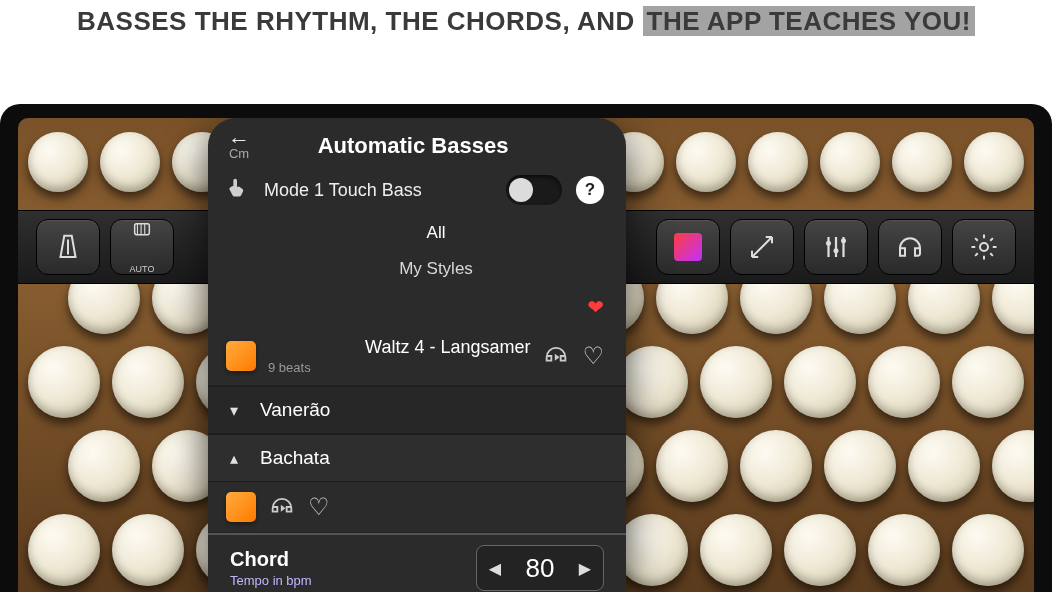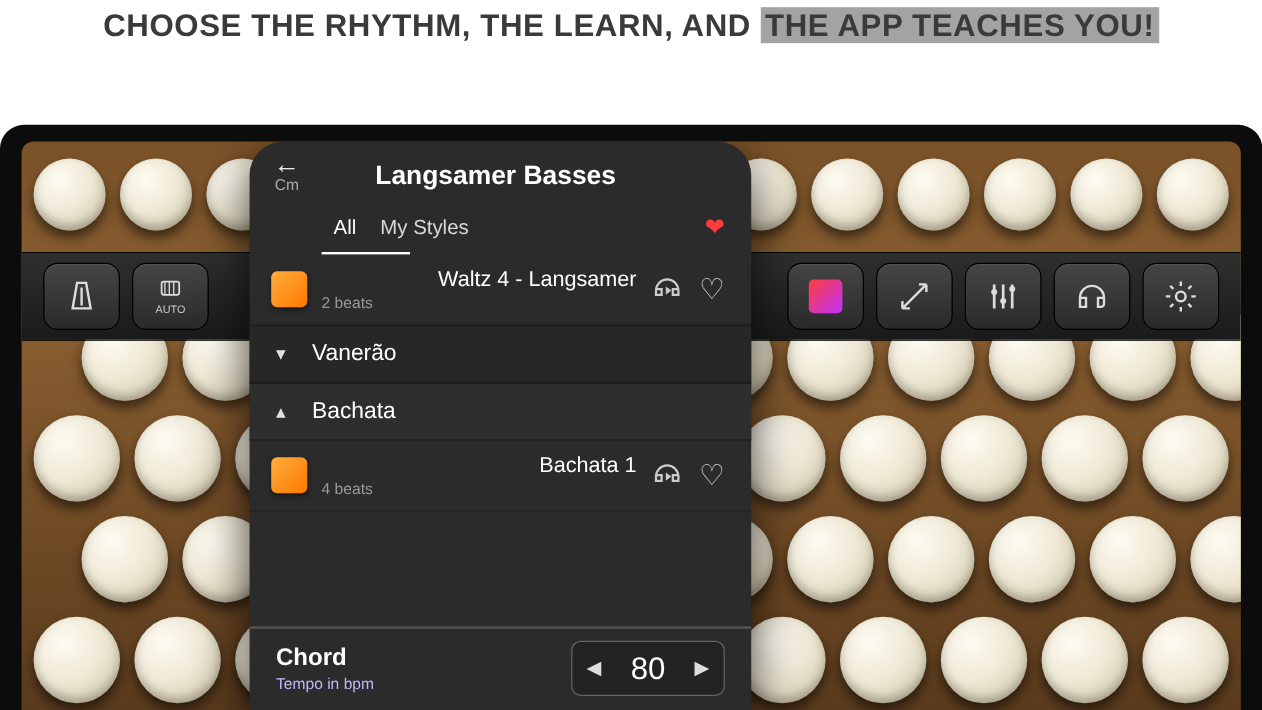--- a/index.html
+++ b/index.html
@@ -165,20 +165,21 @@
     font-weight:700;font-size:17px;
   }
 
   .chevron-r { font-size:22px; color:#eee; }
 
   
   .tabs {
     display:flex; align-items:center;
     padding: 4px 22px 0 60px;
     font-size:17px;
+    flex-direction:column;
   }
   .tab { padding: 6px 10px 10px 10px; color:#d8d8d8; cursor:pointer; }
   .tab.active { color:#fff; font-weight:500; }
   .tab-underline {
     height:2px;
     margin: -2px 22px 0 60px;
     background: linear-gradient(to right,#fff 0 22%, transparent 22%);
   }
   .heart { margin-left:auto; color:#ff3b3b; font-size:20px; padding:6px 0 10px 12px; }
 
@@ -235,21 +236,21 @@
   .bpm-box .val {
     min-width:54px; text-align:center; color:#fff; font-size:26px; font-weight:500;
     padding: 0 4px;
   }
 </style>
 </head>
 <body>
 
 <div class="promo">
   <h2>
-    <span>CHOOSE THE RHYTHM, THE LEARN, AND </span><span class="hl">THE APP TEACHES YOU!</span>
+    <span>BASSES THE RHYTHM, THE CHORDS, AND </span><span class="hl">THE APP TEACHES YOU!</span>
   </h2>
 </div>
 
 <div class="device">
   <div class="screen">
 
     <div class="button-rows">
       <div class="btn-row">
         <div class="acc-btn small"></div>
         <div class="acc-btn small"></div>
@@ -324,21 +325,21 @@
         <div class="acc-btn"></div>
       </div>
     </div>
 
     <div class="rail-bar">
       <div class="rail-btn">
         <svg viewBox="0 0 24 24">
             <path fill="none" stroke="currentColor" stroke-width="1.6" d="M9 3h6l3 17H6zM12 6v12M8 20h8"></path>
           </svg>
       </div>
-      <div class="rail-btn" style="display:flex;flex-direction:column;gap:0;">
+      <div class="rail-btn" style="display:flex;flex-direction:column;gap:0;justify-content:space-between;">
         <svg viewBox="0 0 24 24" style="width:22px;height:22px">
             <rect x="4" y="4" width="16" height="12" rx="2" fill="none" stroke="currentColor" stroke-width="1.6"></rect>
             <path stroke="currentColor" stroke-width="1.2" d="M7 4v12M11 4v12M15 4v12"></path>
           </svg>
         <span style="font-size:9px;color:#ccc;">AUTO</span>
       </div>
       <div class="rail-spacer"></div>
       <div class="rail-btn gradient-icon">
         <div class="grad-square"></div>
       </div>
@@ -368,38 +369,50 @@
       </div>
     </div>
 
     <div class="panel">
 
       <div class="panel-header">
         <div class="back-stack">
           <div class="arrow">←</div>
           <div class="sub">Cm</div>
         </div>
-        <div class="panel-title">Langsamer Basses</div>
+        <div class="panel-title">Automatic Basses</div>
         <div style="width:34px"></div>
       </div>
 
+      <div class="mode-row">
+        <div class="lead-icon">
+          <svg viewBox="0 0 24 24">
+              <path fill="currentColor" d="M10 2a2 2 0 012 2v7l1-.5a2 2 0 012 .3l3 2.3a2 2 0 01.6 2.4l-2 4.5a2 2 0 01-1.8 1.2H9a2 2 0 01-1.7-1L4 14a2 2 0 01.7-2.7L8 9.5V4a2 2 0 012-2z"></path>
+            </svg>
+        </div>
+        <div class="label">Mode 1 Touch Bass</div>
+        <div class="toggle">
+          <div class="knob"></div>
+        </div>
+        <div class="help-icon">?</div>
+      </div>
 
 
       <div class="tabs">
         <div class="tab active">All</div>
         <div class="tab">My Styles</div>
         <div class="heart">❤</div>
       </div>
       <div class="tab-underline"></div>
 
       <div class="style-row">
         <div class="acc-ico"></div>
         <div class="texts">
           <div class="s-title">Waltz 4 - Langsamer</div>
-          <div class="s-sub">2 beats</div>
+          <div class="s-sub">9 beats</div>
         </div>
         <div class="hp-ico">
           <svg viewBox="0 0 24 24">
               <path fill="none" stroke="currentColor" stroke-width="1.6" d="M4 13a8 8 0 0116 0v3h-4v-4h4M4 13v3h4v-4H4"></path>
               <polygon fill="currentColor" points="11,10 11,16 15,13"></polygon>
             </svg>
         </div>
         <div class="fav-ico">♡</div>
       </div>
 
@@ -408,24 +421,20 @@
         <span>Vanerão</span>
       </div>
 
       <div class="group-row" style="background:#2e2e2e;">
         <span class="chev">▴</span>
         <span>Bachata</span>
       </div>
 
       <div class="style-row">
         <div class="acc-ico"></div>
-        <div class="texts">
-          <div class="s-title">Bachata 1</div>
-          <div class="s-sub">4 beats</div>
-        </div>
         <div class="hp-ico">
           <svg viewBox="0 0 24 24">
               <path fill="none" stroke="currentColor" stroke-width="1.6" d="M4 13a8 8 0 0116 0v3h-4v-4h4M4 13v3h4v-4H4"></path>
               <polygon fill="currentColor" points="11,10 11,16 15,13"></polygon>
             </svg>
         </div>
         <div class="fav-ico">♡</div>
       </div>
 
       <div class="speed-row">

